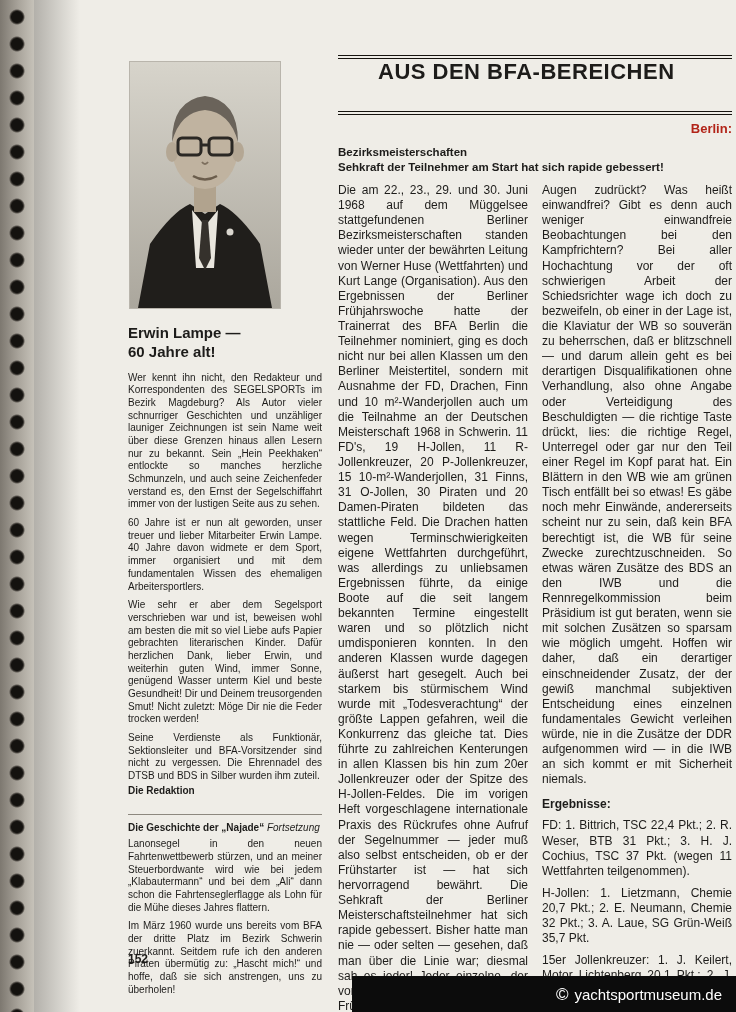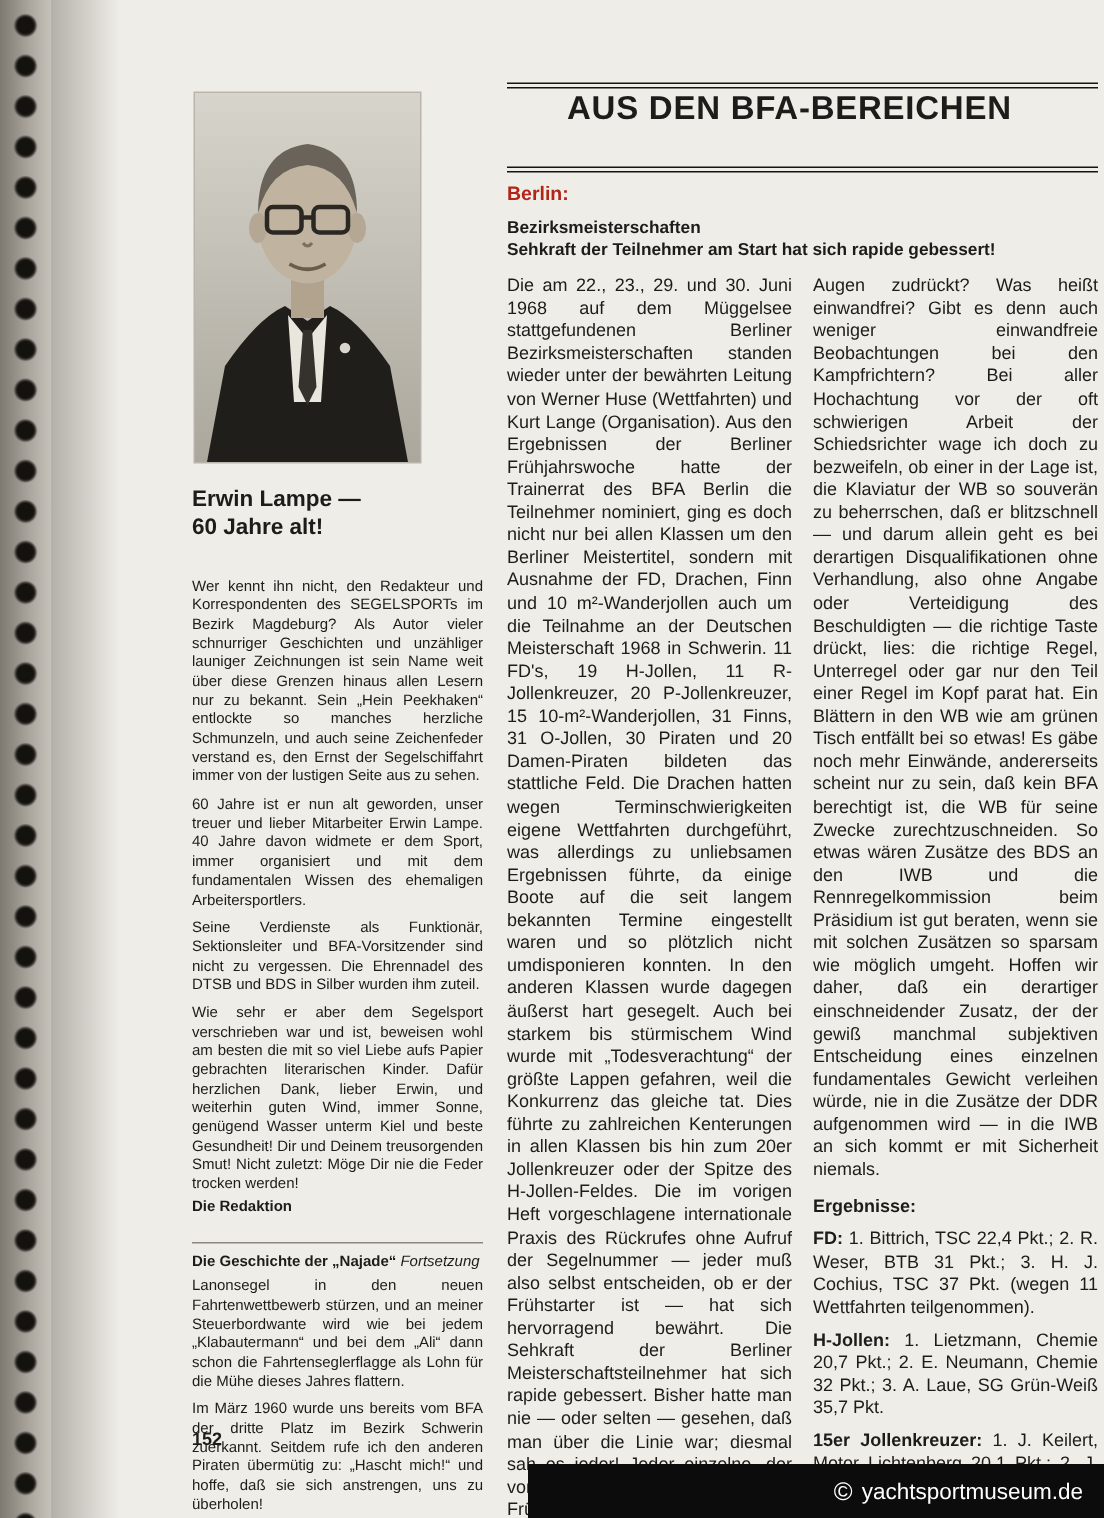--- a/index.html
+++ b/index.html
@@ -36,21 +36,21 @@
   
   .left-col{
     position:absolute;left:94px;top:62px;width:194px;
     color:#1d1c1a;
   }
   .photo{
     width:150px;height:246px;margin-left:2px;margin-bottom:16px;
     background:#c9c6be;box-shadow:0 0 0 1px #b9b5ac;
   }
   .left-headline{
-    font-size:15px;font-weight:bold;line-height:1.25;margin:0 0 24px 0;
+    font-size:15px;font-weight:bold;line-height:1.25;margin:0 0 10px 0;
   }
   .body-text{
     font-size:10px;line-height:1.27;text-align:justify;hyphens:auto;
   }
   .body-text p{margin:0 0 6px 0;}
   .redaktion{text-align:left;font-weight:bold;margin-top:-4px;}
   .najade{margin-top:16px;border-top:1px solid #8d887f;padding-top:7px;}
   .najade-title{font-size:10px;font-weight:bold;margin:0 0 4px 0;}
   .najade-title .suffix{font-weight:normal;font-style:italic;}
   .page-number{
@@ -71,29 +71,29 @@
     width:26px;
     background-image:repeating-linear-gradient(90deg,#16140f 0 2px,rgba(0,0,0,0) 2px 5.5px);
     margin:3px 0;
   }
   .bfa-title{
     flex:1;display:flex;align-items:center;
     font-size:22px;font-weight:bold;letter-spacing:.5px;
     padding-left:14px;white-space:nowrap;
   }
   .region{
-    color:#b22418;font-size:13px;font-weight:bold;margin:0 0 10px 0;
+    color:#b22418;font-size:13px;font-weight:bold;margin:0 0 10px 0;text-align:right;
   }
   .subhead{font-size:11.5px;font-weight:bold;margin:0 0 3px 0;}
   .main-headline{font-size:11.5px;font-weight:bold;margin:0 0 10px 0;white-space:nowrap;}
   .columns{display:flex;gap:14px;}
   .col{flex:1;font-size:12px;line-height:1.26;text-align:justify;hyphens:auto;}
   .results-title{font-weight:bold;margin:10px 0 6px 0;}
   .result{margin:0 0 7px 0;}
-  .result b{font-weight:bold;}
+  .result b{font-weight:normal;}
   
   .watermark{
     position:absolute;right:0;bottom:0;width:384px;height:36px;
     background:#0c0c0c;color:#ffffff;
     display:flex;align-items:center;justify-content:flex-end;
     padding-right:14px;box-sizing:border-box;
     font-size:15px;z-index:10;
   }
   .watermark .copy{font-size:17px;margin-right:6px;line-height:1;}
 </style>
@@ -137,22 +137,22 @@
       </div>
 
       <h2 class="left-headline">
         <span>Erwin Lampe —</span><br>
         <span>60 Jahre alt!</span>
       </h2>
 
       <div class="body-text">
         <p>Wer kennt ihn nicht, den Redakteur und Korrespondenten des SEGELSPORTs im Bezirk Magdeburg? Als Autor vieler schnurriger Geschichten und unzähliger launiger Zeichnungen ist sein Name weit über diese Grenzen hinaus allen Lesern nur zu bekannt. Sein „Hein Peekhaken“ entlockte so manches herzliche Schmunzeln, und auch seine Zeichenfeder verstand es, den Ernst der Segelschiffahrt immer von der lustigen Seite aus zu sehen.</p>
         <p>60 Jahre ist er nun alt geworden, unser treuer und lieber Mitarbeiter Erwin Lampe. 40 Jahre davon widmete er dem Sport, immer organisiert und mit dem fundamentalen Wissen des ehemaligen Arbeitersportlers.</p>
+        <p>Wie sehr er aber dem Segelsport verschrieben war und ist, beweisen wohl am besten die mit so viel Liebe aufs Papier gebrachten literarischen Kinder. Dafür herzlichen Dank, lieber Erwin, und weiterhin guten Wind, immer Sonne, genügend Wasser unterm Kiel und beste Gesundheit! Dir und Deinem treusorgenden Smut! Nicht zuletzt: Möge Dir nie die Feder trocken werden!</p>
         <p>Seine Verdienste als Funktionär, Sektionsleiter und BFA-Vorsitzender sind nicht zu vergessen. Die Ehrennadel des DTSB und BDS in Silber wurden ihm zuteil.</p>
-        <p>Wie sehr er aber dem Segelsport verschrieben war und ist, beweisen wohl am besten die mit so viel Liebe aufs Papier gebrachten literarischen Kinder. Dafür herzlichen Dank, lieber Erwin, und weiterhin guten Wind, immer Sonne, genügend Wasser unterm Kiel und beste Gesundheit! Dir und Deinem treusorgenden Smut! Nicht zuletzt: Möge Dir nie die Feder trocken werden!</p>
         <div class="redaktion">Die Redaktion</div>
       </div>
 
       <div class="najade body-text">
         <h3 class="najade-title">
           <span>Die Geschichte der „Najade“</span><span class="suffix"> Fortsetzung</span>
         </h3>
         <p>Lanonsegel in den neuen Fahrtenwettbewerb stürzen, und an meiner Steuerbordwante wird wie bei jedem „Klabautermann“ und bei dem „Ali“ dann schon die Fahrtenseglerflagge als Lohn für die Mühe dieses Jahres flattern.</p>
         <p>Im März 1960 wurde uns bereits vom BFA der dritte Platz im Bezirk Schwerin zuerkannt. Seitdem rufe ich den anderen Piraten übermütig zu: „Hascht mich!“ und hoffe, daß sie sich anstrengen, uns zu überholen!</p>
 

